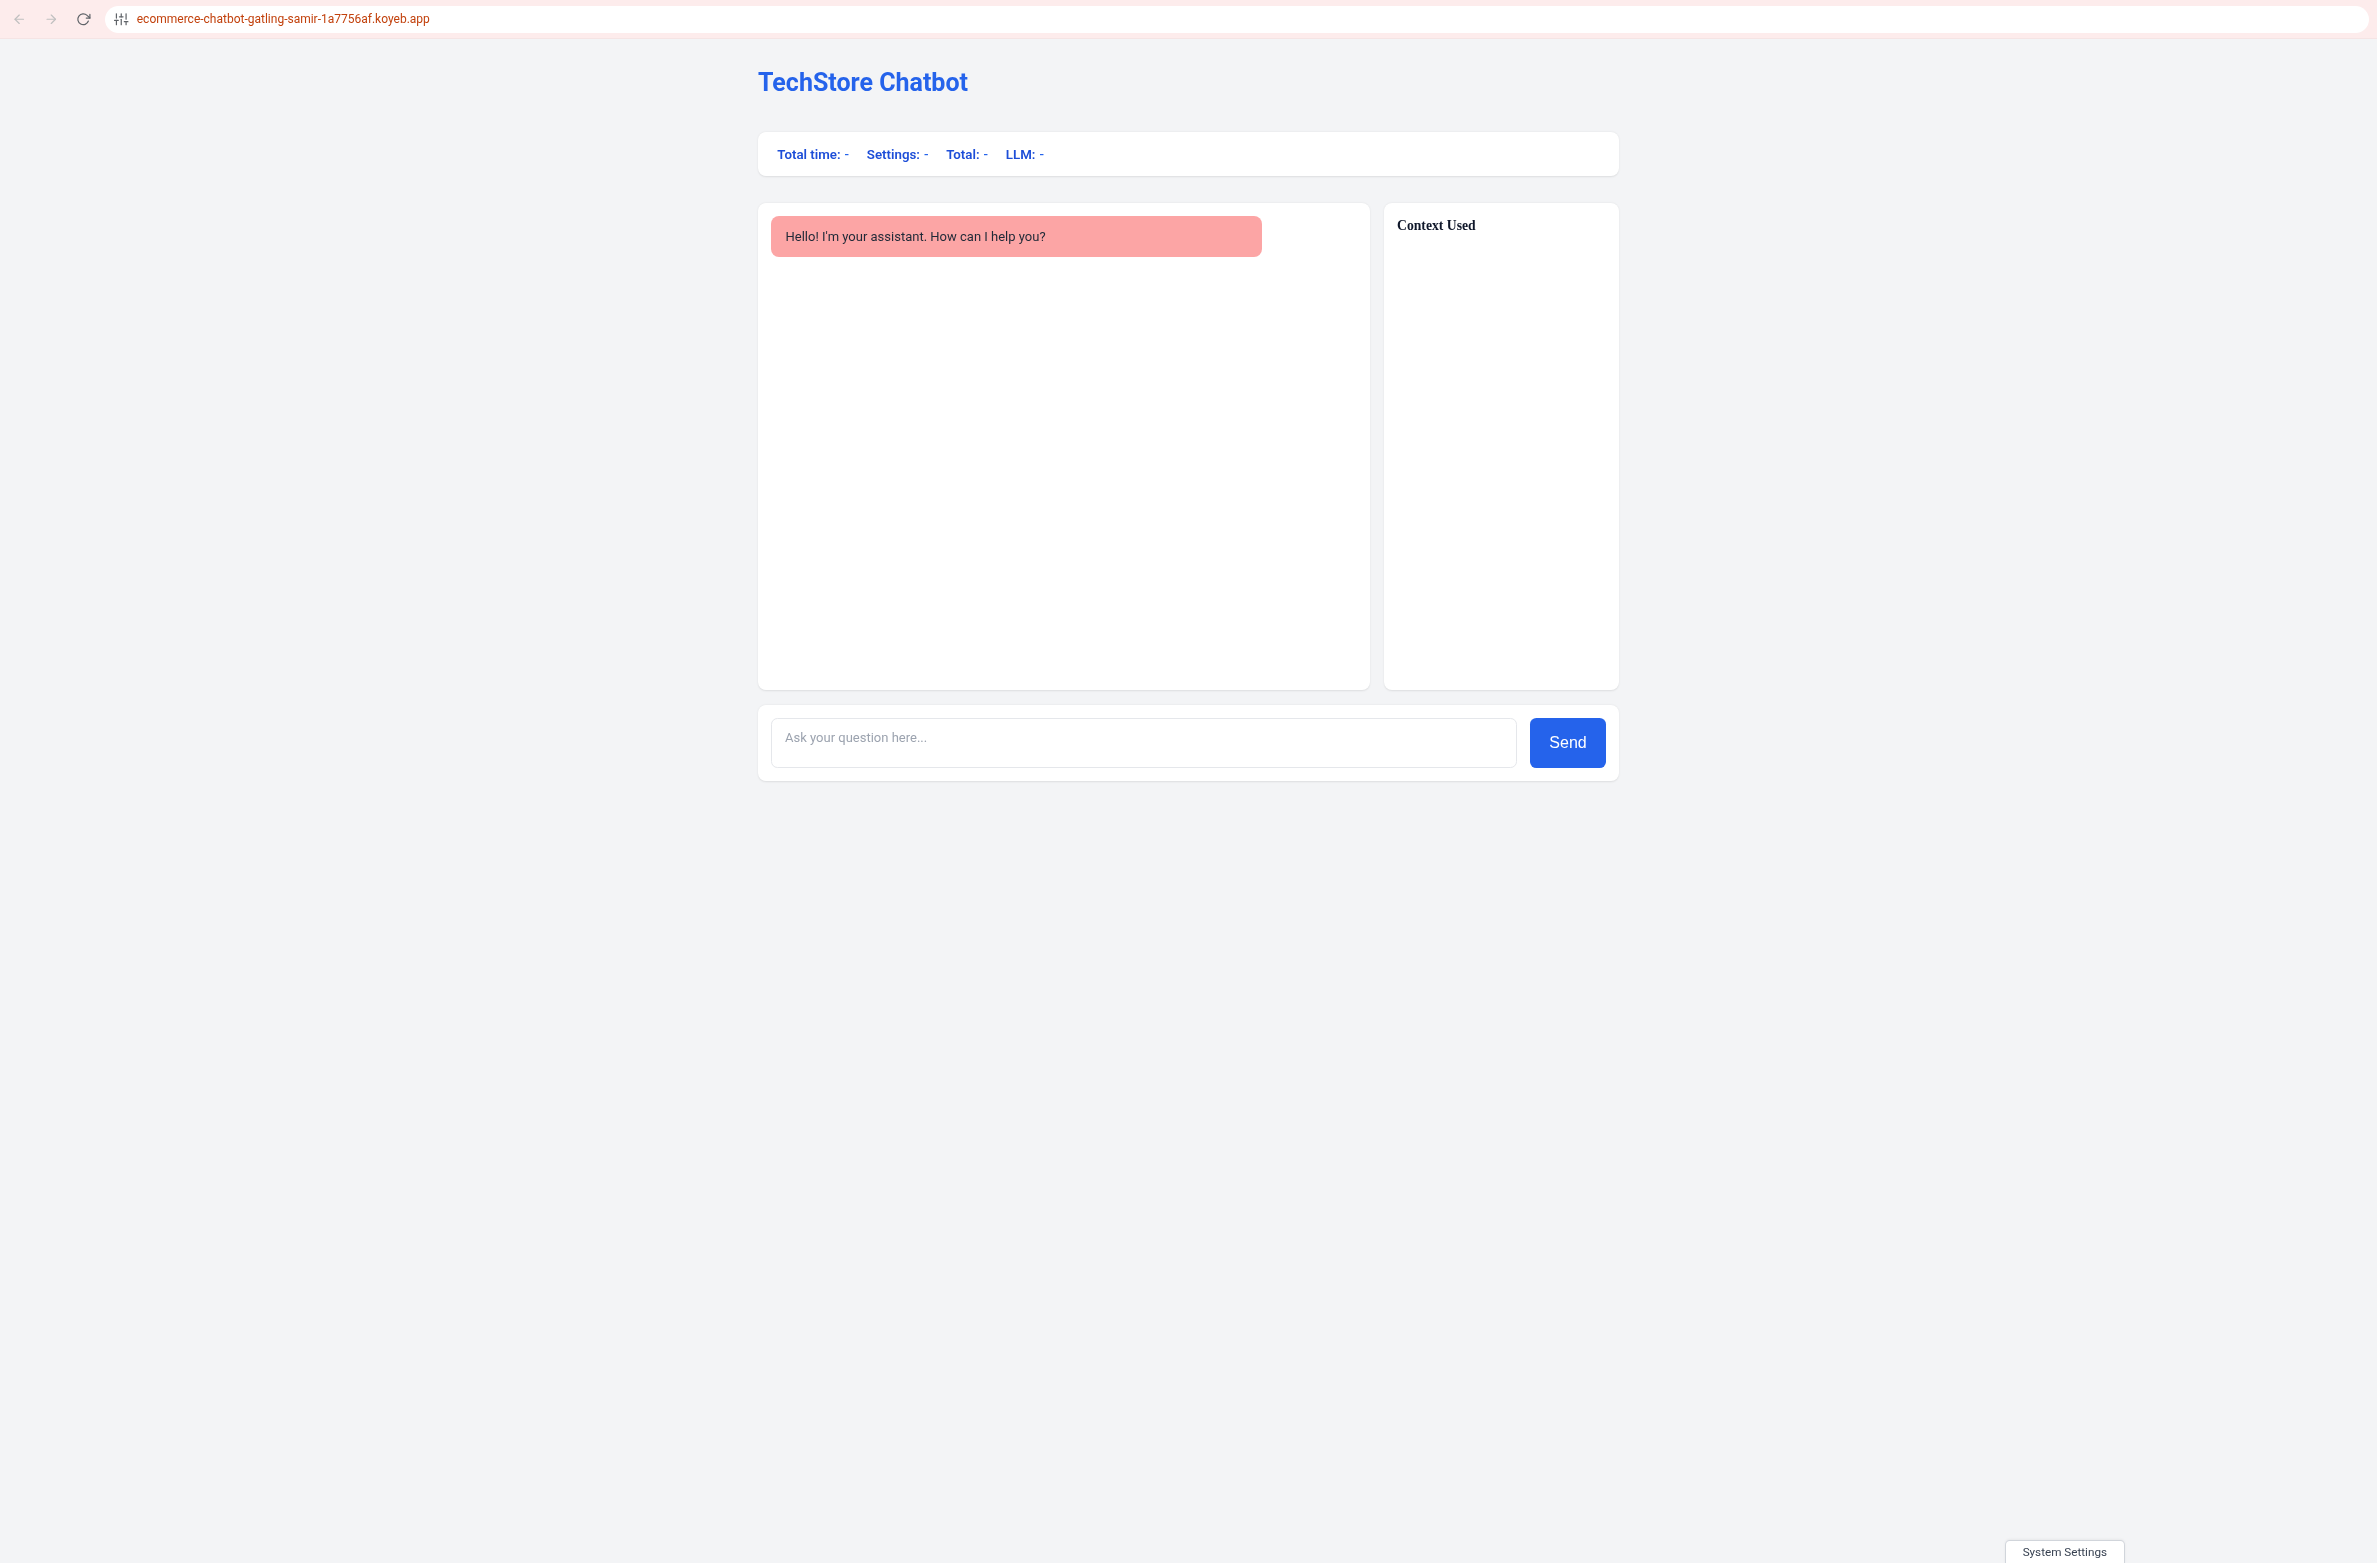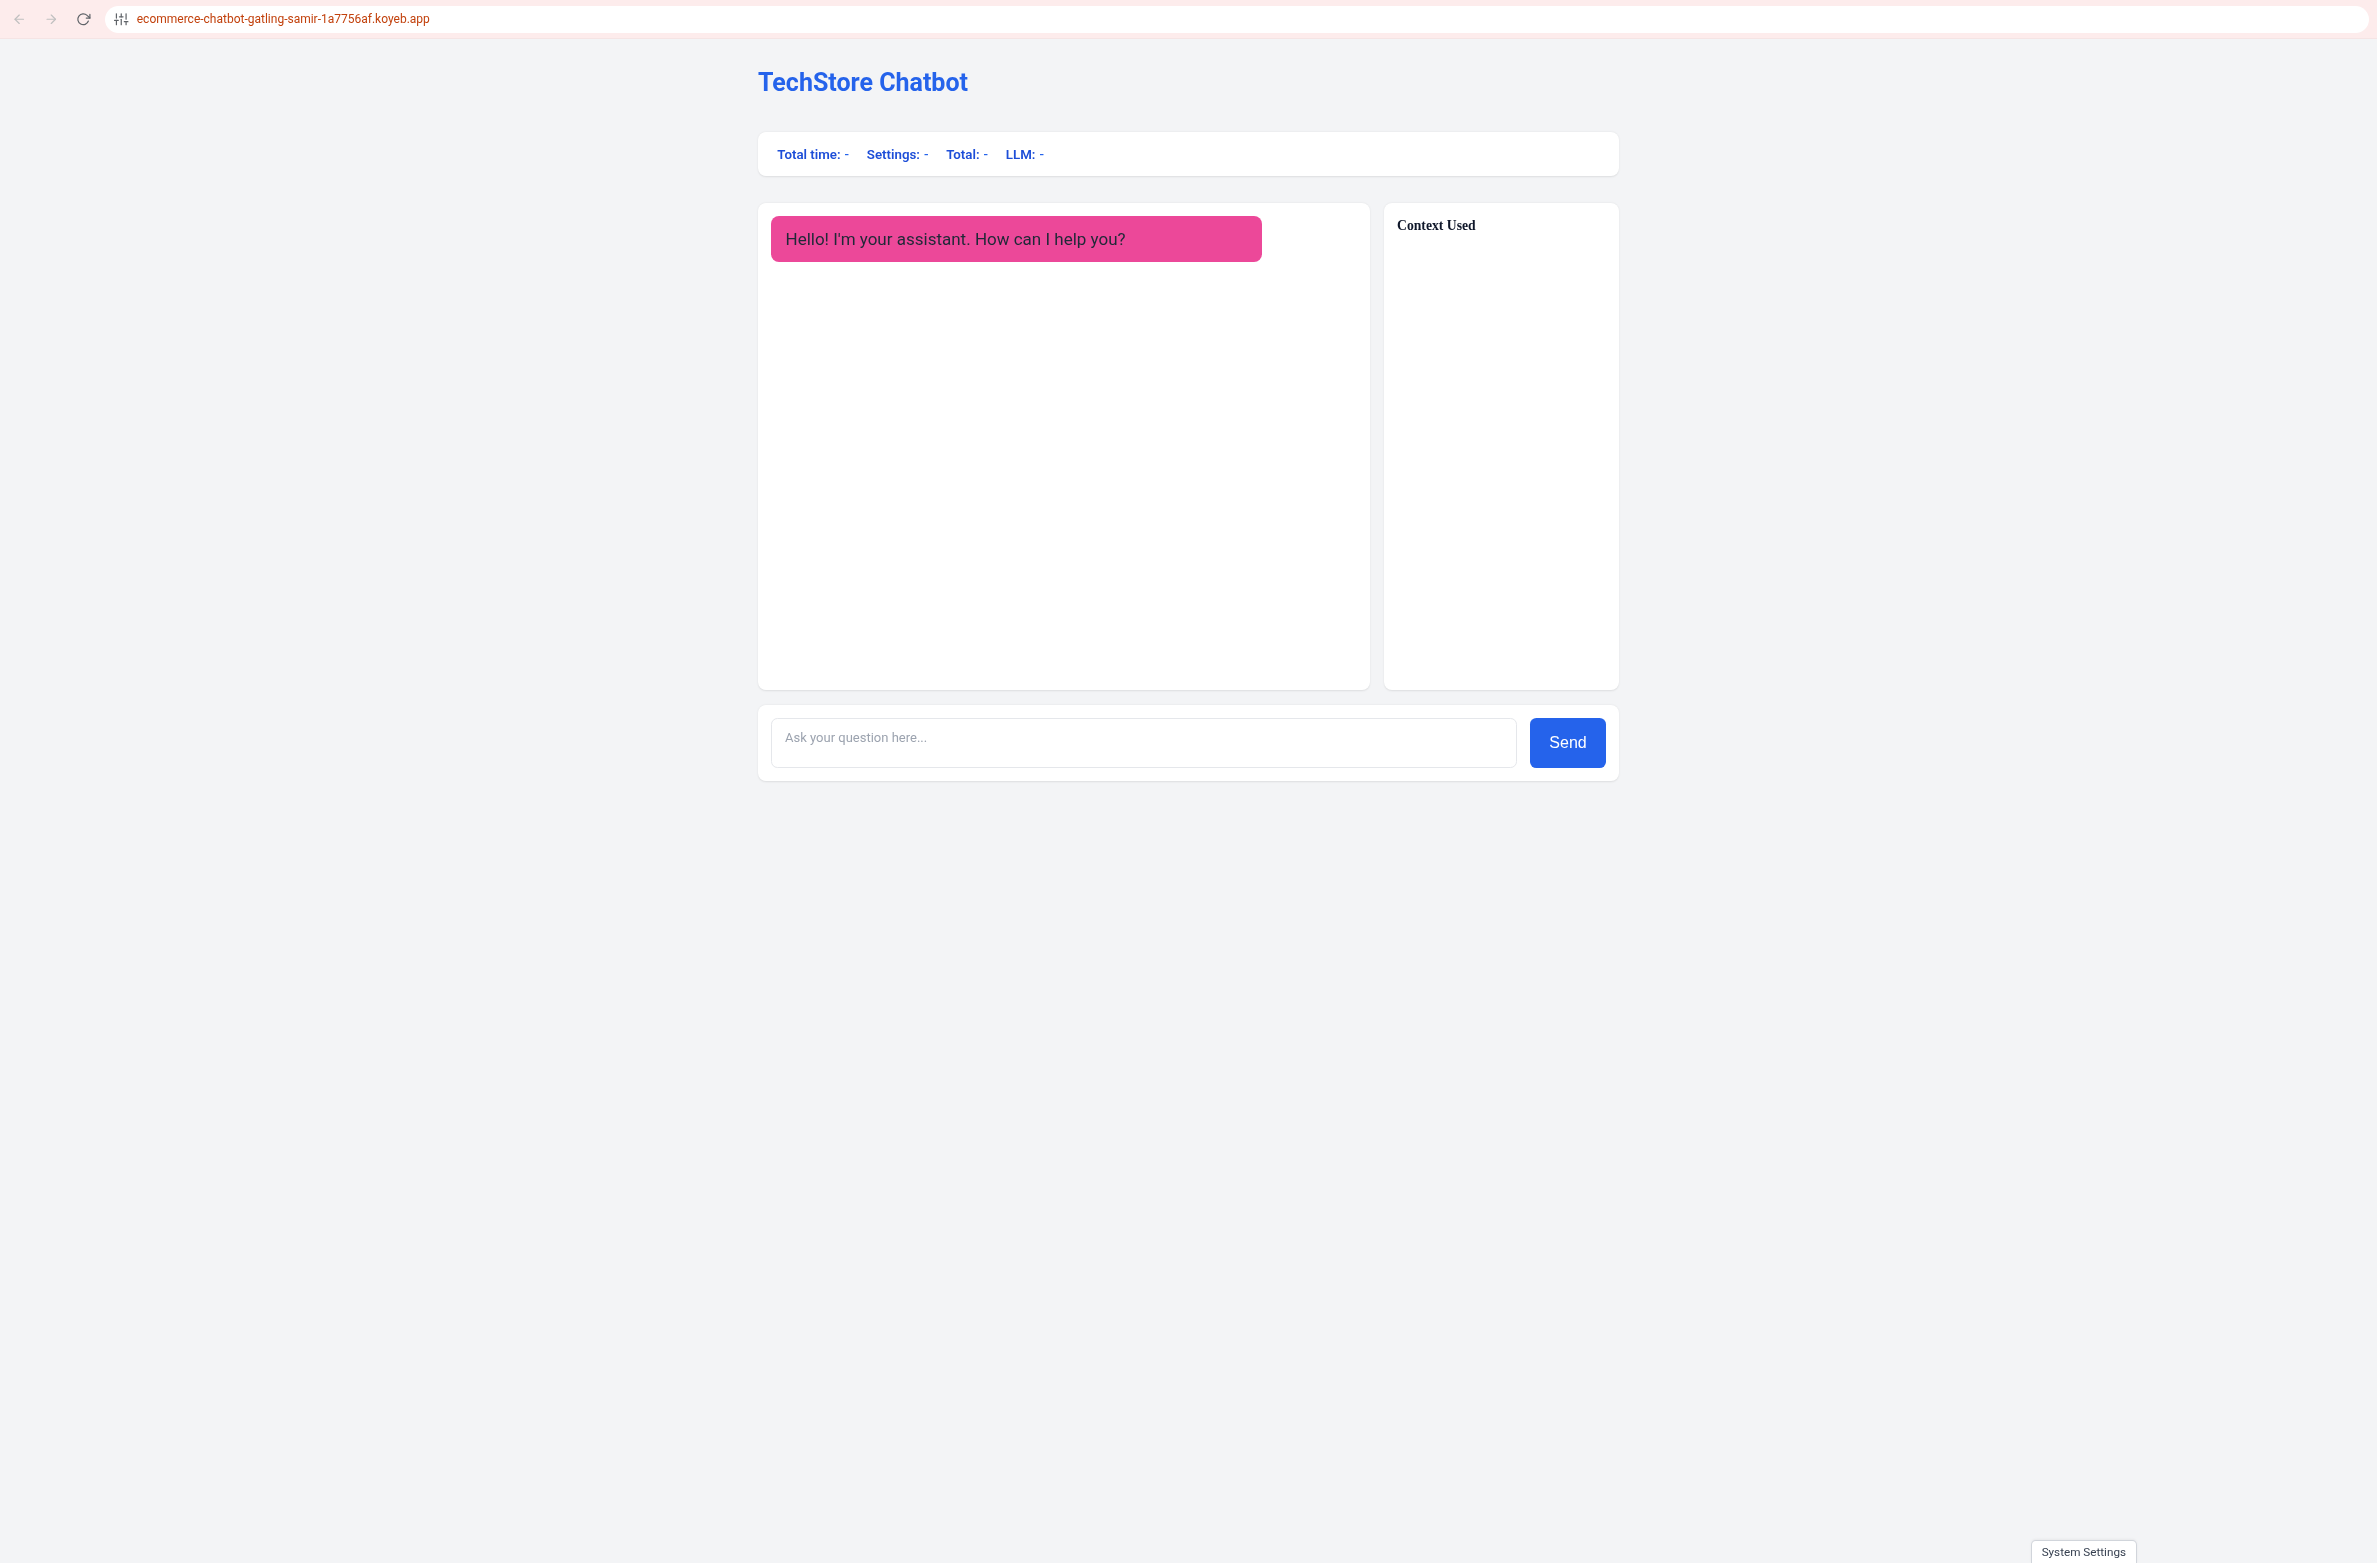--- a/index.html
+++ b/index.html
@@ -121,24 +121,24 @@
       padding: 14.5px 13px;
       min-height: 487px;
     }
     .context-title {
       font-size: 13.7px;
       font-weight: 700;
       color: #0f172a;
       font-family: Liberation Serif, serif;
     }
     .message-bubble {
-      background: #ec4899;
+      background: #fca5a5;
       border-radius: 8px;
       padding: 13px 14.5px;
-      font-size: 17px;
+      font-size: 13px;
       color: #1f2937;
       max-width: 491px;
     }
     .input-card {
       background: #ffffff;
       border-radius: 8px;
       box-shadow: 0 0.8px 1.6px rgba(0,0,0,0.04), 0 0.8px 2.4px rgba(0,0,0,0.06);
       padding: 13px;
       display: flex;
       gap: 13px;
@@ -165,26 +165,26 @@
       border-radius: 6.4px;
       padding: 0 19.3px;
       font-size: 16px;
       font-weight: 500;
       cursor: pointer;
       height: 50px;
     }
     .system-settings-bar {
       position: fixed;
       bottom: 0;
-      right: 240px;
+      right: 252px;
       background: #ffffff;
       border: 0.8px solid #d1d5db;
       border-bottom: none;
       border-radius: 4.8px 4.8px 0 0;
-      padding: 4px 10px;
+      padding: 4px 17px;
       font-size: 11.7px;
       color: #374151;
       cursor: pointer;
       box-shadow: 0 -0.8px 2.4px rgba(0,0,0,0.05);
     }
   </style>
 </head>
 <body>
 
 <div class="browser-chrome">

